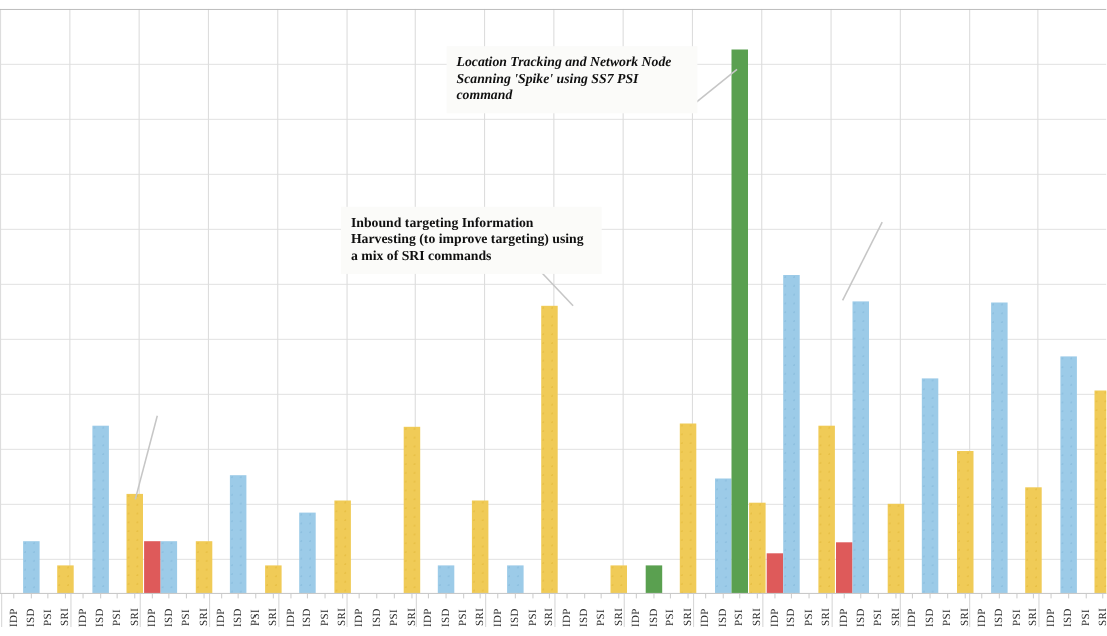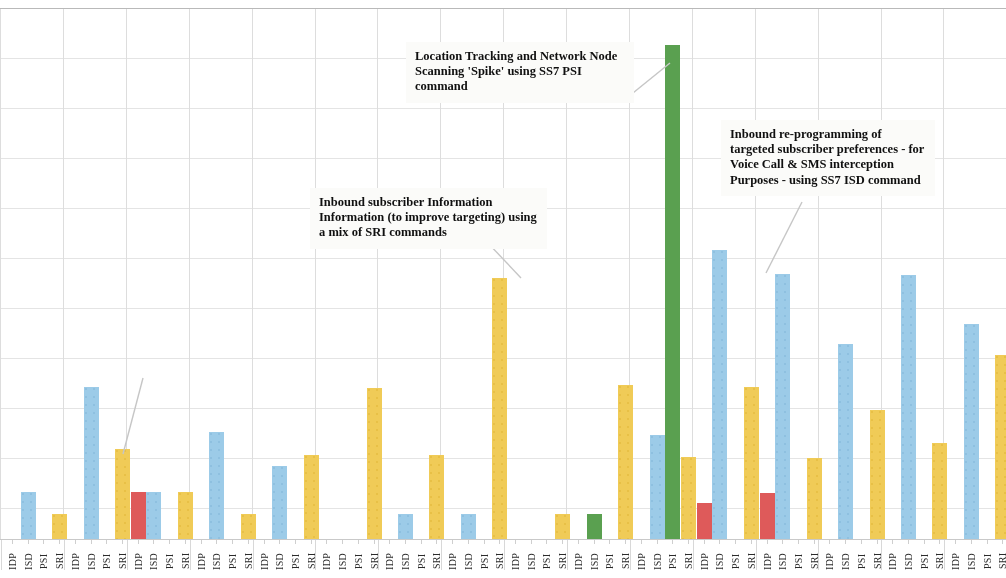--- a/index.html
+++ b/index.html
@@ -188,30 +188,27 @@
   <svg class="leader" style="left:628px;top:60px;width:44px;height:40px;">
     <line x1="0" y1="37" x2="42" y2="3"></line>
   </svg>
 
   <svg class="leader" style="left:764px;top:200px;width:40px;height:76px;">
     <line x1="38" y1="2" x2="2" y2="73"></line>
   </svg>
 
 
   <div class="callout" style="left:310px;top:188px;width:237px;">
-    <span>Inbound subscriber Information Information  (to improve targeting) using a mix of SRI commands</span>
+    <span>Inbound targeting Information Harvesting  (to improve targeting) using a mix of SRI commands</span>
   </div>
 
-  <div class="callout" style="left:406px;top:42px;width:228px;">
+  <div class="callout" style="left:406px;top:42px;width:228px;font-style:italic;">
     <span>Location Tracking and Network Node Scanning 'Spike' using SS7 PSI command</span>
   </div>
 
-  <div class="callout" style="left:721px;top:120px;width:214px;">
-    <span>Inbound re-programming of targeted subscriber preferences - for Voice Call &amp; SMS interception Purposes - using SS7 ISD command</span>
-  </div>
 
   <div class="xaxis" id="xaxis">
       <div class="xtick" style="left: 5px;">
         <div class="tick-mark"></div>
         <div class="xlab">IDP</div>
       </div>
       <div class="xsep" style="left: 1px;"></div>
       <div class="xtick" style="left: 20.72px;">
         <div class="tick-mark"></div>
         <div class="xlab">ISD</div>

